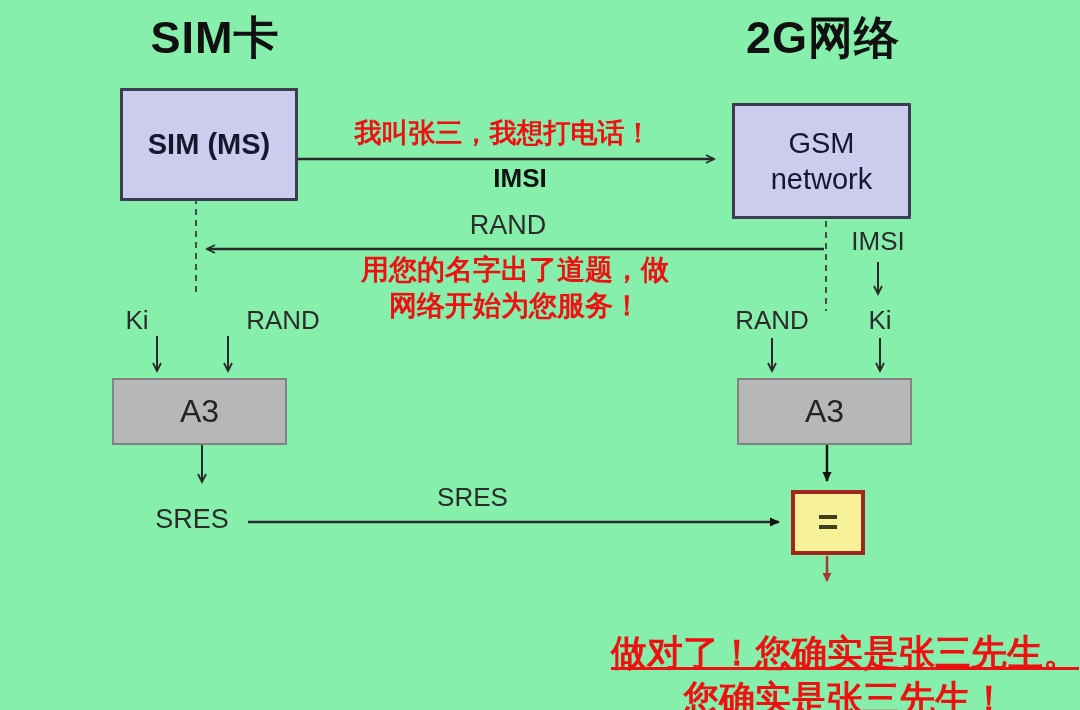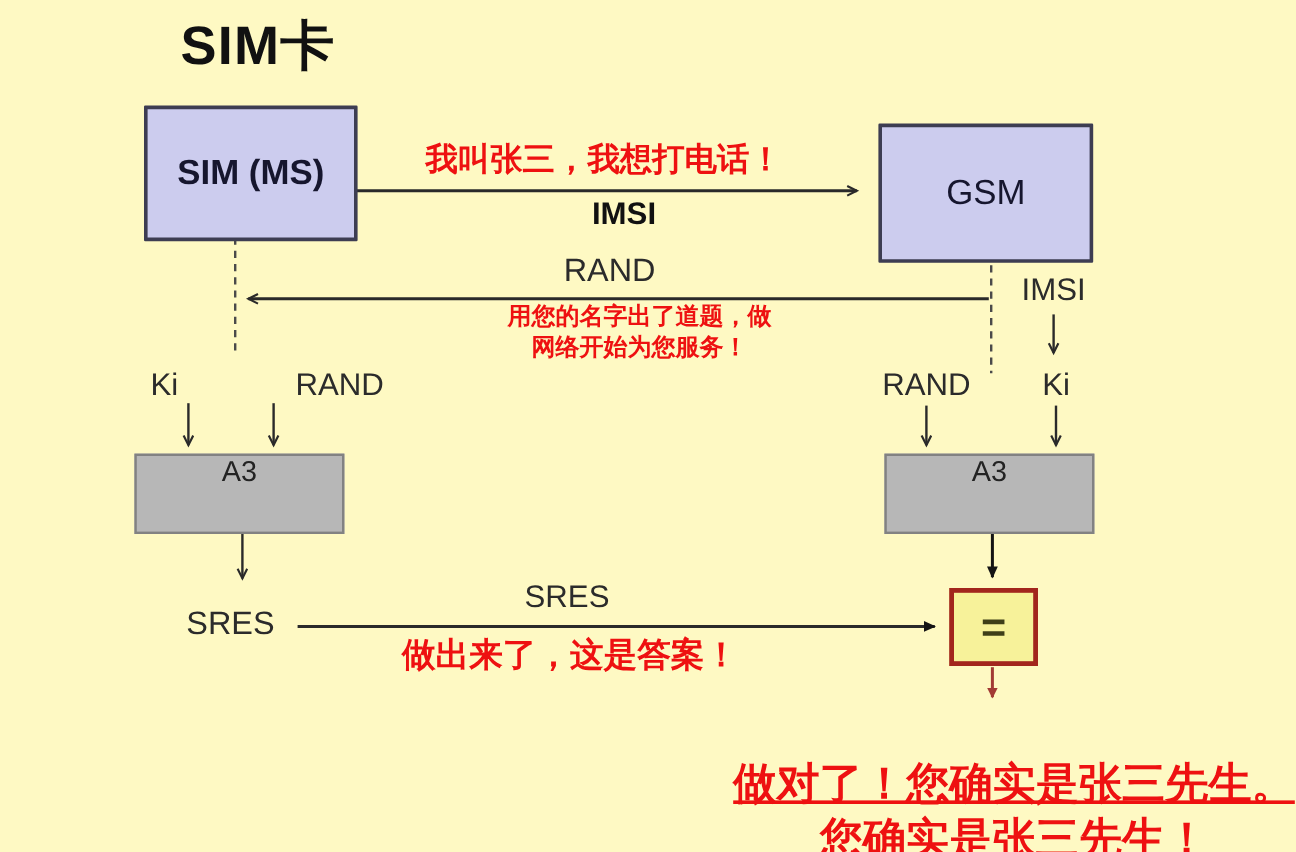--- a/index.html
+++ b/index.html
@@ -1,41 +1,41 @@
 <!DOCTYPE html>
 <html><head>
 <meta charset="utf-8">
 <style>
   html,body{margin:0;padding:0;background:#ffffff;}
   #stage{
     position:relative;
     width:1080px;height:710px;
-    background:#fef9c3;
+    background:#86efac;
     font-family:"Liberation Sans", sans-serif;
     overflow:hidden;
   }
   .abs{position:absolute;}
   .center{text-align:center;}
   .title{
     font-size:45px;font-weight:bold;color:#111111;letter-spacing:1px;
   }
   .entity-box{
     background:#ccccee;
     border:3px solid #3d3d52;
     border-radius:1px;
     display:flex;align-items:center;justify-content:center;
     flex-direction:column;
     color:#16162e;
   }
   .entity-label{font-size:29px;line-height:1.25;}
   .a3-box{
     background:#b7b7b7;
     border:2px solid #828282;
-    display:flex;align-items:flex-start;justify-content:center;
-    color:#232323;font-size:24px;
+    display:flex;align-items:center;justify-content:center;
+    color:#232323;font-size:32px;
   }
   .proto-label{font-size:26px;color:#2b2b2b;}
   .proto-bold{font-size:26px;font-weight:bold;color:#111111;}
   .red-note{font-weight:bold;line-height:1.28;}
   .eq-box{
     background:#f7f29a;
     border:4px solid #a2261d;
     display:flex;align-items:center;justify-content:center;
     font-size:36px;font-weight:bold;color:#3f3f18;
   }
@@ -72,54 +72,55 @@
     <line x1="228" y1="336" x2="228" y2="371" stroke="#2a2a2a" stroke-width="2" marker-end="url(#openBlack)"></line>
     <line x1="772" y1="338" x2="772" y2="371" stroke="#2a2a2a" stroke-width="2" marker-end="url(#openBlack)"></line>
     <line x1="880" y1="338" x2="880" y2="371" stroke="#2a2a2a" stroke-width="2" marker-end="url(#openBlack)"></line>
 
     <line x1="202" y1="442" x2="202" y2="482" stroke="#2a2a2a" stroke-width="2" marker-end="url(#openBlack)"></line>
     <line x1="827" y1="442" x2="827" y2="481" stroke="#141414" stroke-width="2.5" marker-end="url(#solidBlack)"></line>
     <line x1="827" y1="556" x2="827" y2="581" stroke="#a23b34" stroke-width="2.5" marker-end="url(#solidRed)"></line>
   </svg>
 
   <div class="abs title center" style="left:115px;top:8px;width:200px;">SIM卡</div>
+  <div class="abs title center" style="left:718px;top:8px;width:210px;">2G网络</div>
 
   <div class="abs entity-box" style="left:120px;top:88px;width:172px;height:107px;font-weight:bold;">
     <span class="entity-label">SIM (MS)</span>
   </div>
   <div class="abs entity-box" style="left:732px;top:87px;width:173px;height:110px;margin-top:16px;">
     <span class="entity-label">GSM</span>
+    <span class="entity-label">network</span>
   </div>
 
   <div class="abs center red-note" style="left:328px;top:116px;width:350px;font-size:27px;color:#ee1111;">我叫张三，我想打电话！</div>
   <div class="abs center proto-bold" style="left:445px;top:163px;width:150px;">IMSI</div>
 
   <div class="abs center proto-label" style="left:428px;top:210px;width:160px;font-size:27px;">RAND</div>
-  <div class="abs center red-note" style="left:338px;top:252px;width:390px;font-size:20px;color:#ee1111;">
+  <div class="abs center red-note" style="left:320px;top:252px;width:390px;font-size:28px;color:#ee1111;">
     <div>用您的名字出了道题，做</div>
     <div>网络开始为您服务！</div>
   </div>
 
   <div class="abs center proto-label" style="left:840px;top:226px;width:76px;">IMSI</div>
   <div class="abs center proto-label" style="left:726px;top:305px;width:92px;">RAND</div>
   <div class="abs center proto-label" style="left:846px;top:305px;width:68px;">Ki</div>
 
   <div class="abs center proto-label" style="left:106px;top:305px;width:62px;">Ki</div>
   <div class="abs center proto-label" style="left:237px;top:305px;width:92px;">RAND</div>
 
   <div class="abs a3-box" style="left:112px;top:378px;width:171px;height:63px;">
     <span>A3</span>
   </div>
   <div class="abs a3-box" style="left:737px;top:378px;width:171px;height:63px;">
     <span>A3</span>
   </div>
 
   <div class="abs center proto-label" style="left:136px;top:504px;width:112px;font-size:27px;">SRES</div>
   <div class="abs center proto-label" style="left:400px;top:482px;width:145px;">SRES</div>
-  <div class="abs center red-note" style="left:315px;top:528px;width:320px;font-size:28px;color:#ee1111;">做出来了，这是答案！</div>
 
   <div class="abs eq-box" style="left:791px;top:490px;width:66px;height:57px;">
     <span>=</span>
   </div>
 
   <div class="abs center red-note" style="left:610px;top:630px;width:470px;font-size:36px;color:#ee1111;text-decoration:underline;">
     <div>做对了！您确实是张三先生。</div>
     <div>您确实是张三先生！</div>
   </div>
 

